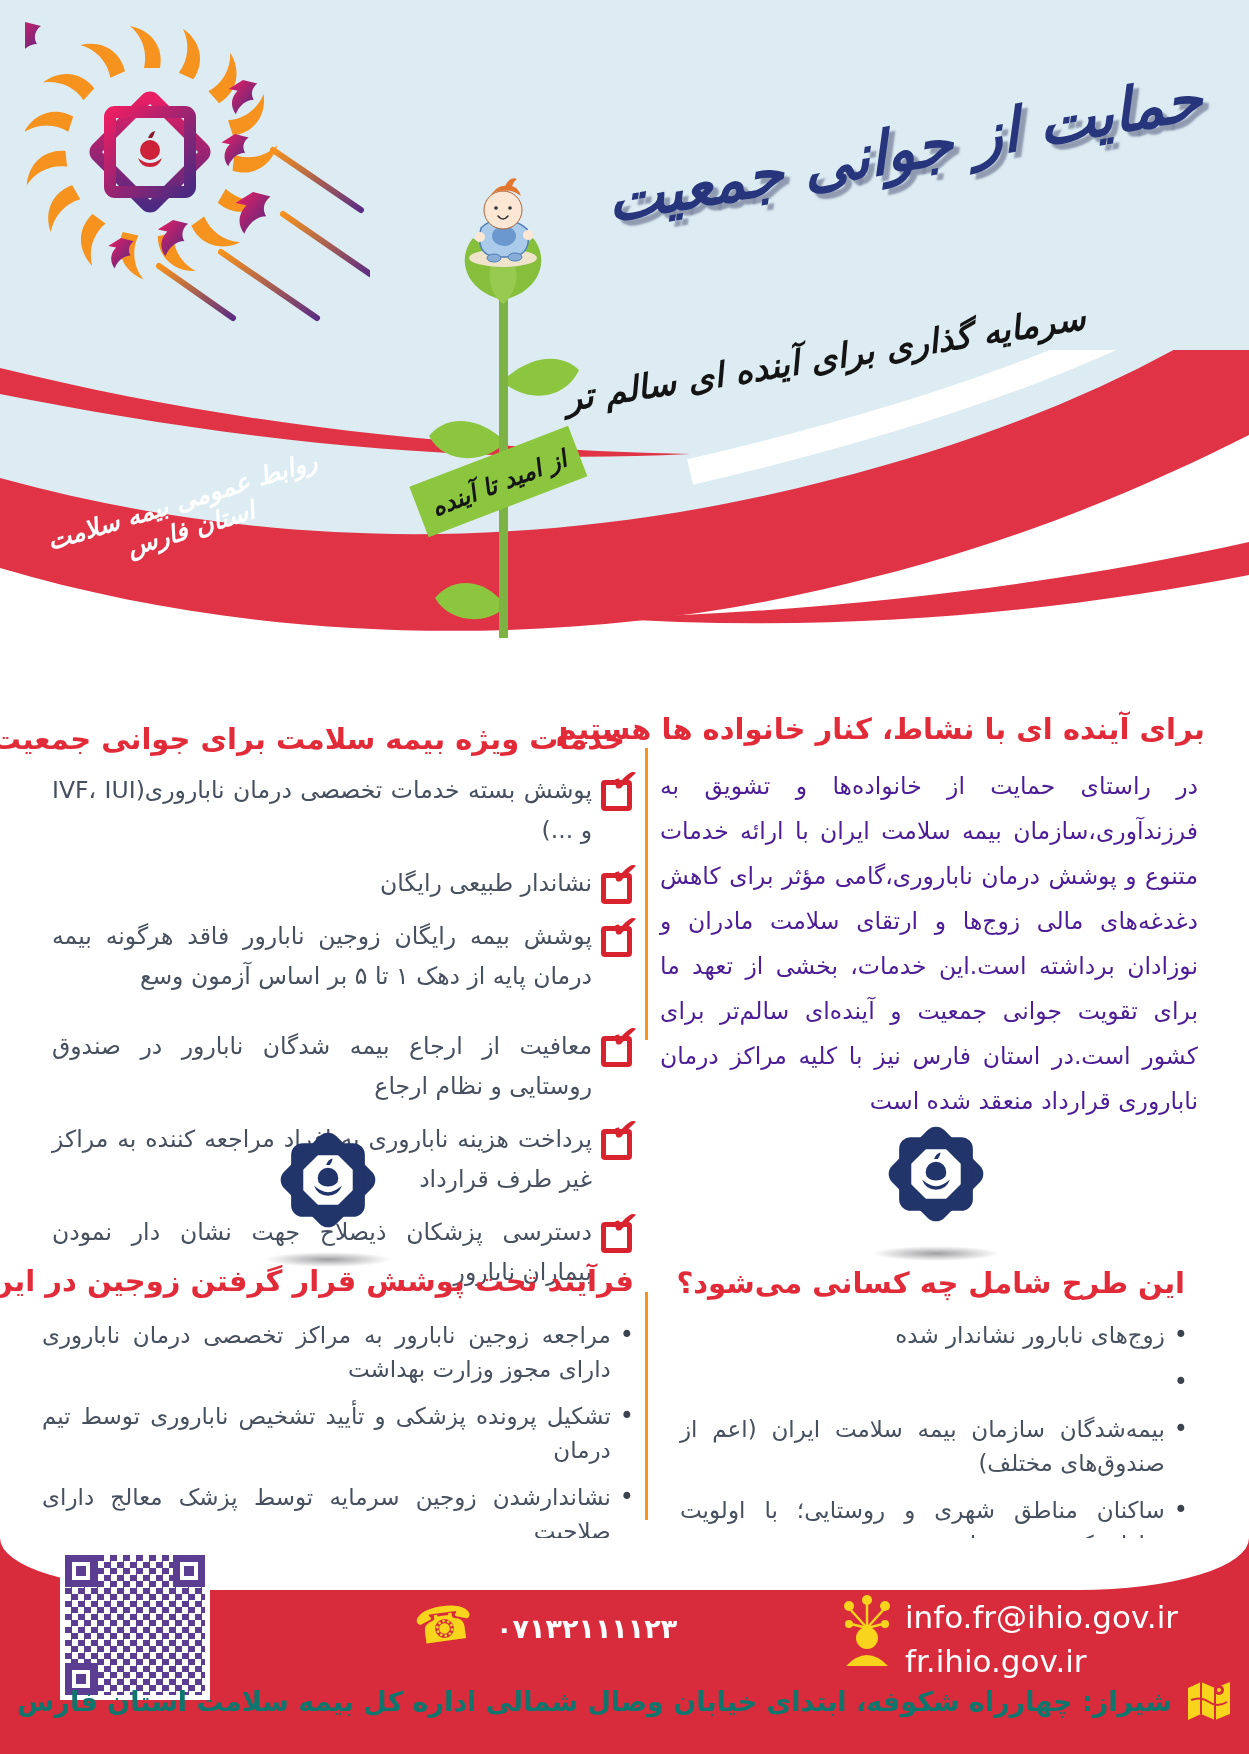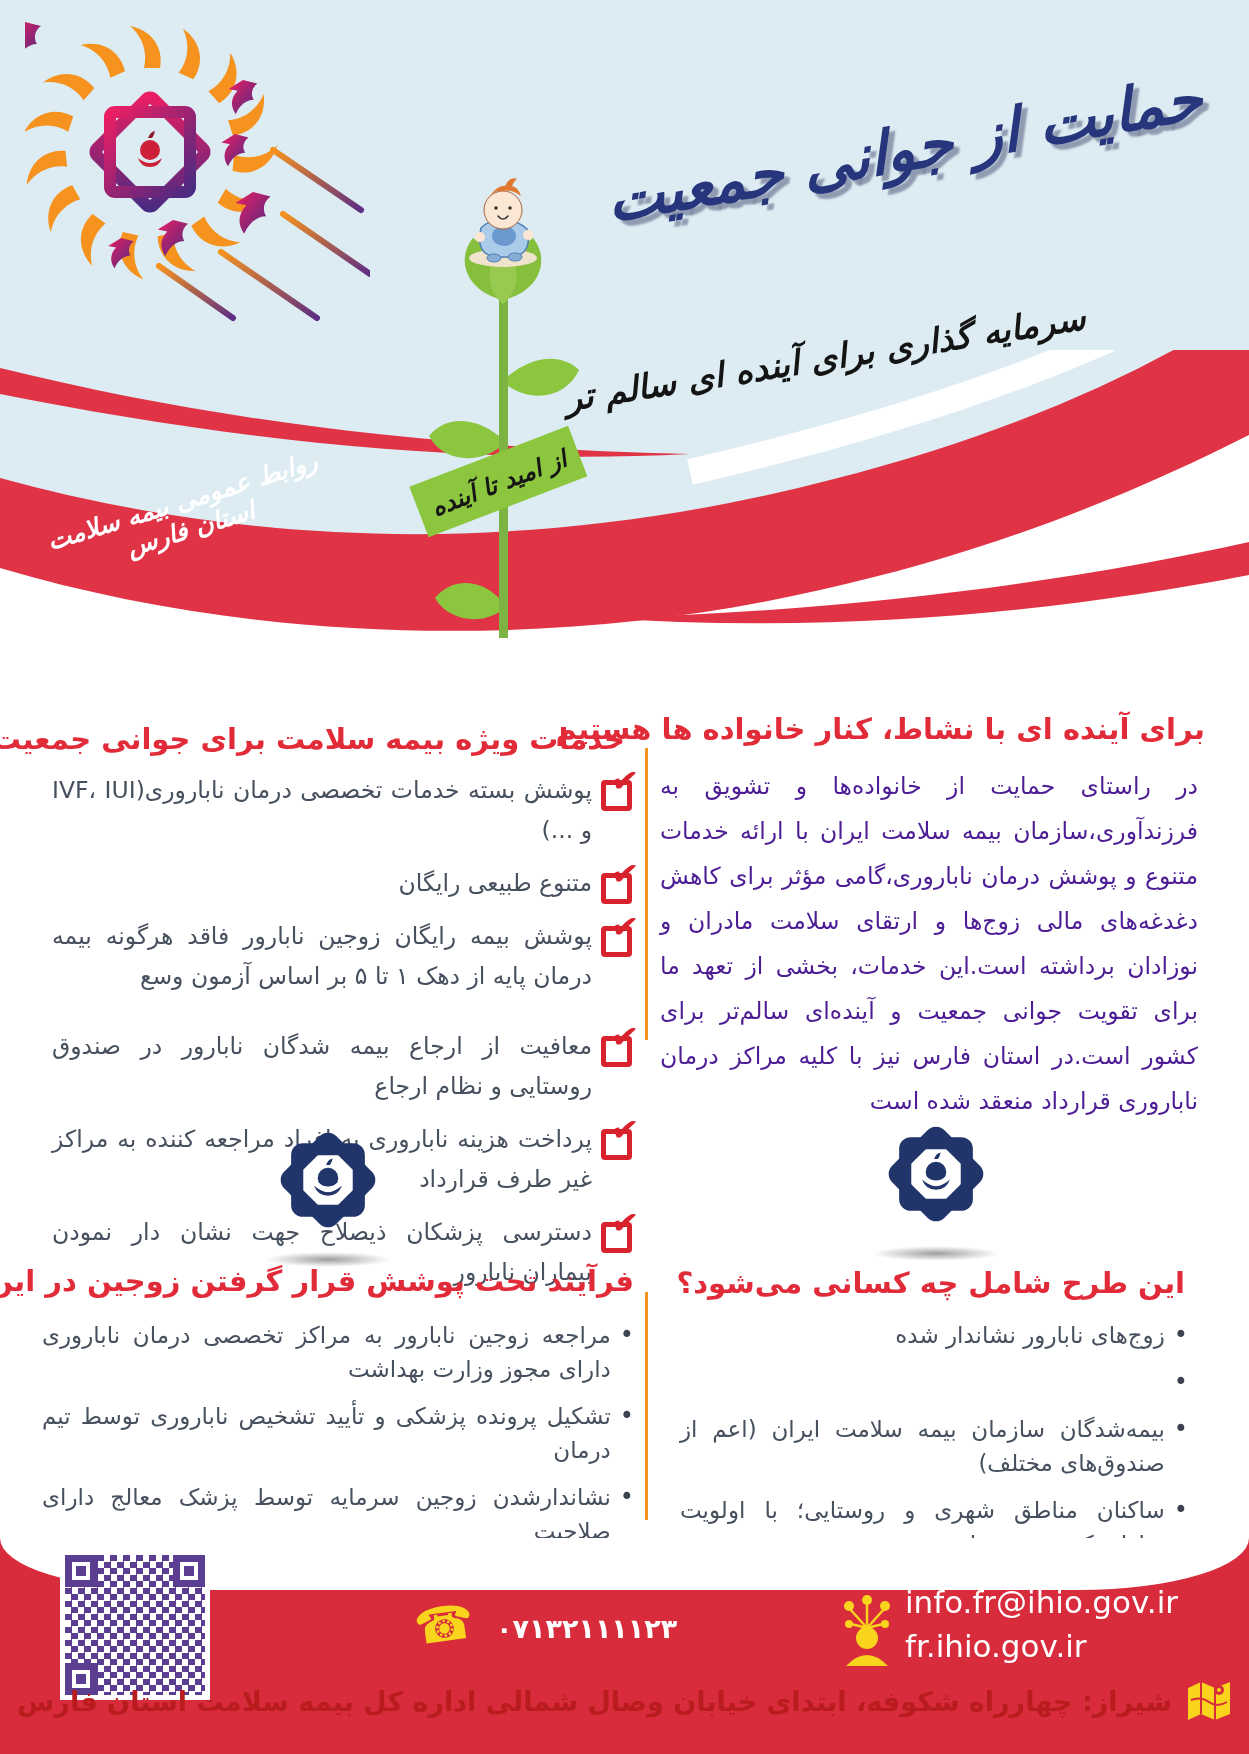--- a/index.html
+++ b/index.html
@@ -71,24 +71,24 @@
       repeating-conic-gradient(#5b3e91 0 25%, #ffffff 0 50%) 0 0 / 13px 13px,
       repeating-conic-gradient(#5b3e91 0 25%, transparent 0 50%) 4px 4px / 19px 19px;
     background-color:#fff;}
   .qf{position:absolute;width:32px;height:32px;border:7px solid #5b3e91;background:#fff;box-sizing:border-box;}
   .qf::after{content:"";position:absolute;inset:4px;background:#5b3e91;}
   .qf-tl{top:5px;left:5px;} .qf-tr{top:5px;right:5px;} .qf-bl{bottom:5px;left:5px;}
   .phone-icon{position:absolute;top:1596px;left:414px;font-size:48px;color:#f8d41c;transform:rotate(-8deg);}
   .phone-number{position:absolute;top:1613px;left:496px;font-size:27px;font-weight:700;color:#fff;
     letter-spacing:5px;direction:ltr;}
   .contact-icon{position:absolute;top:1592px;left:838px;width:58px;height:76px;}
-  .email-line{position:absolute;left:905px;font-size:31px;color:#fff;direction:ltr;text-align:left;font-weight:400;}
+  .email-line{position:absolute;left:905px;font-size:31px;color:#fff;direction:ltr;text-align:left;font-weight:400;margin-top:15px;}
   #email-1{top:1584px;} #email-2{top:1628px;}
   .addr-row{position:absolute;top:1678px;left:0;width:1249px;display:flex;justify-content:center;
-    align-items:center;gap:14px;color:#b91c1c;font-size:27px;font-weight:700;}
+    align-items:center;gap:14px;color:#0f766e;font-size:27px;font-weight:700;}
   .map-icon{width:46px;height:46px;flex:0 0 46px;}
 </style>
 </head>
 <body>
 
 <svg width="0" height="0" style="position:absolute">
   <defs>
     <g id="emblem-shape">
       <g fill="none" stroke="#21356b" stroke-width="13" stroke-linejoin="round">
         <rect x="27" y="27" width="66" height="66" rx="6" transform="rotate(45 60 60)"></rect>
@@ -235,21 +235,21 @@
         <span class="chk-box"></span>
         <span class="chk-tick">✔</span>
       </span>
     <span>پوشش بسته خدمات تخصصی درمان ناباروری(IVF، IUI و ...)</span>
   </div>
   <div class="chk-item">
     <span class="chk">
         <span class="chk-box"></span>
         <span class="chk-tick">✔</span>
       </span>
-    <span>متنوع طبیعی رایگان</span>
+    <span>نشاندار طبیعی رایگان</span>
   </div>
   <div class="chk-item">
     <span class="chk">
         <span class="chk-box"></span>
         <span class="chk-tick">✔</span>
       </span>
     <span>پوشش بیمه رایگان زوجین نابارور  فاقد هرگونه بیمه درمان پایه از دهک ۱ تا ۵ بر اساس آزمون وسع</span>
   </div>
   <div class="chk-item">
     <span class="chk">

